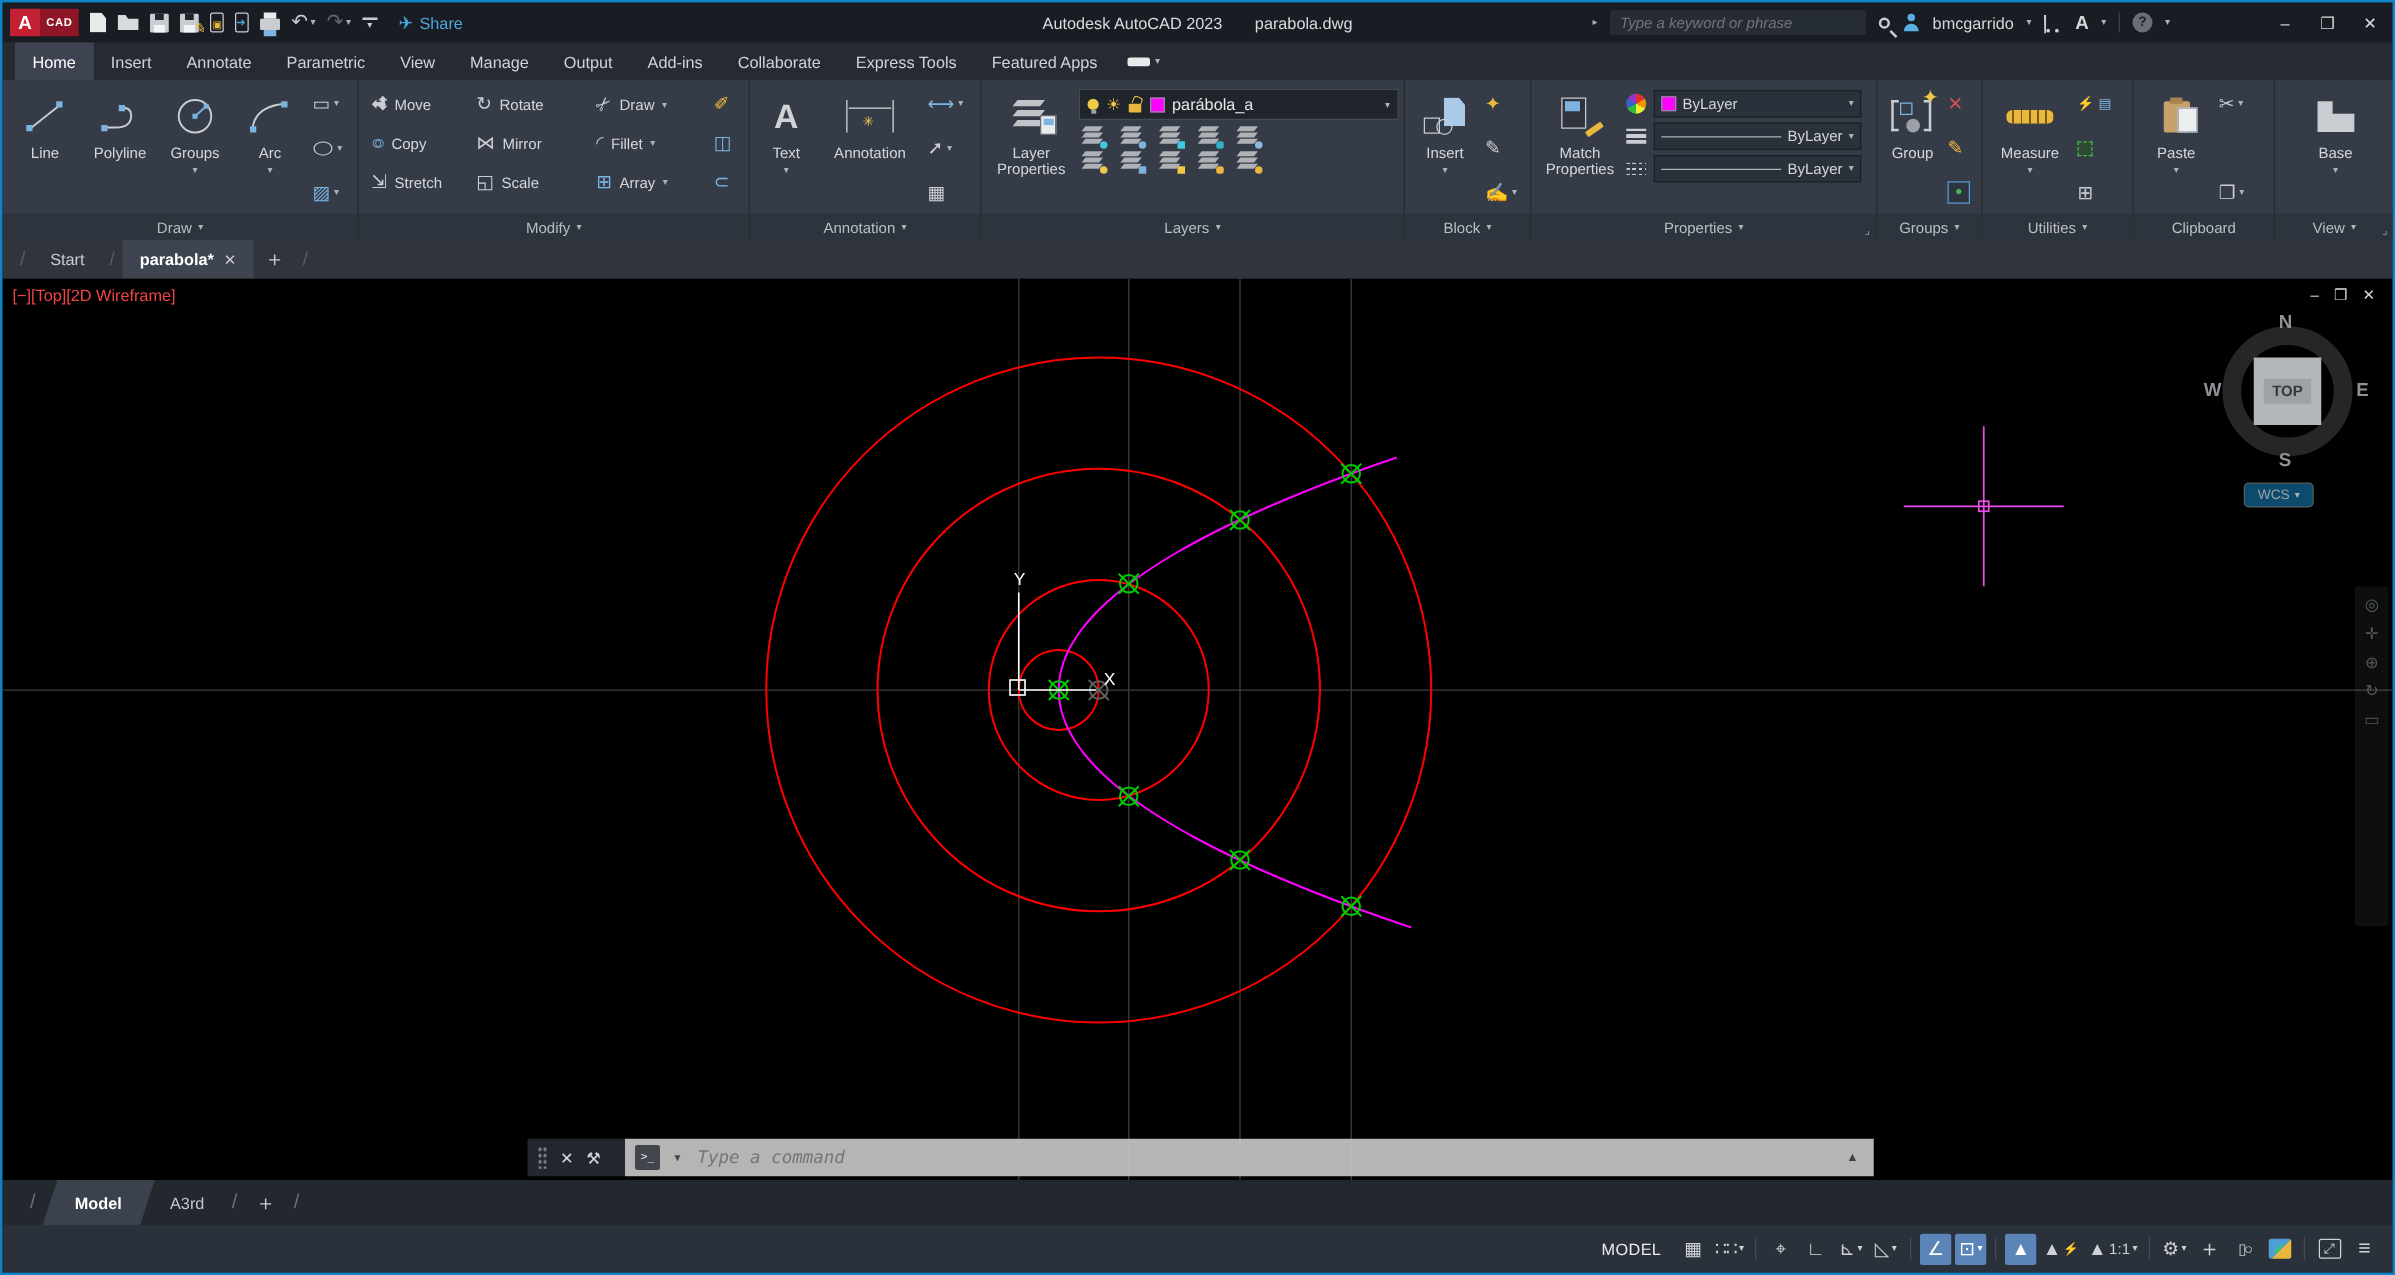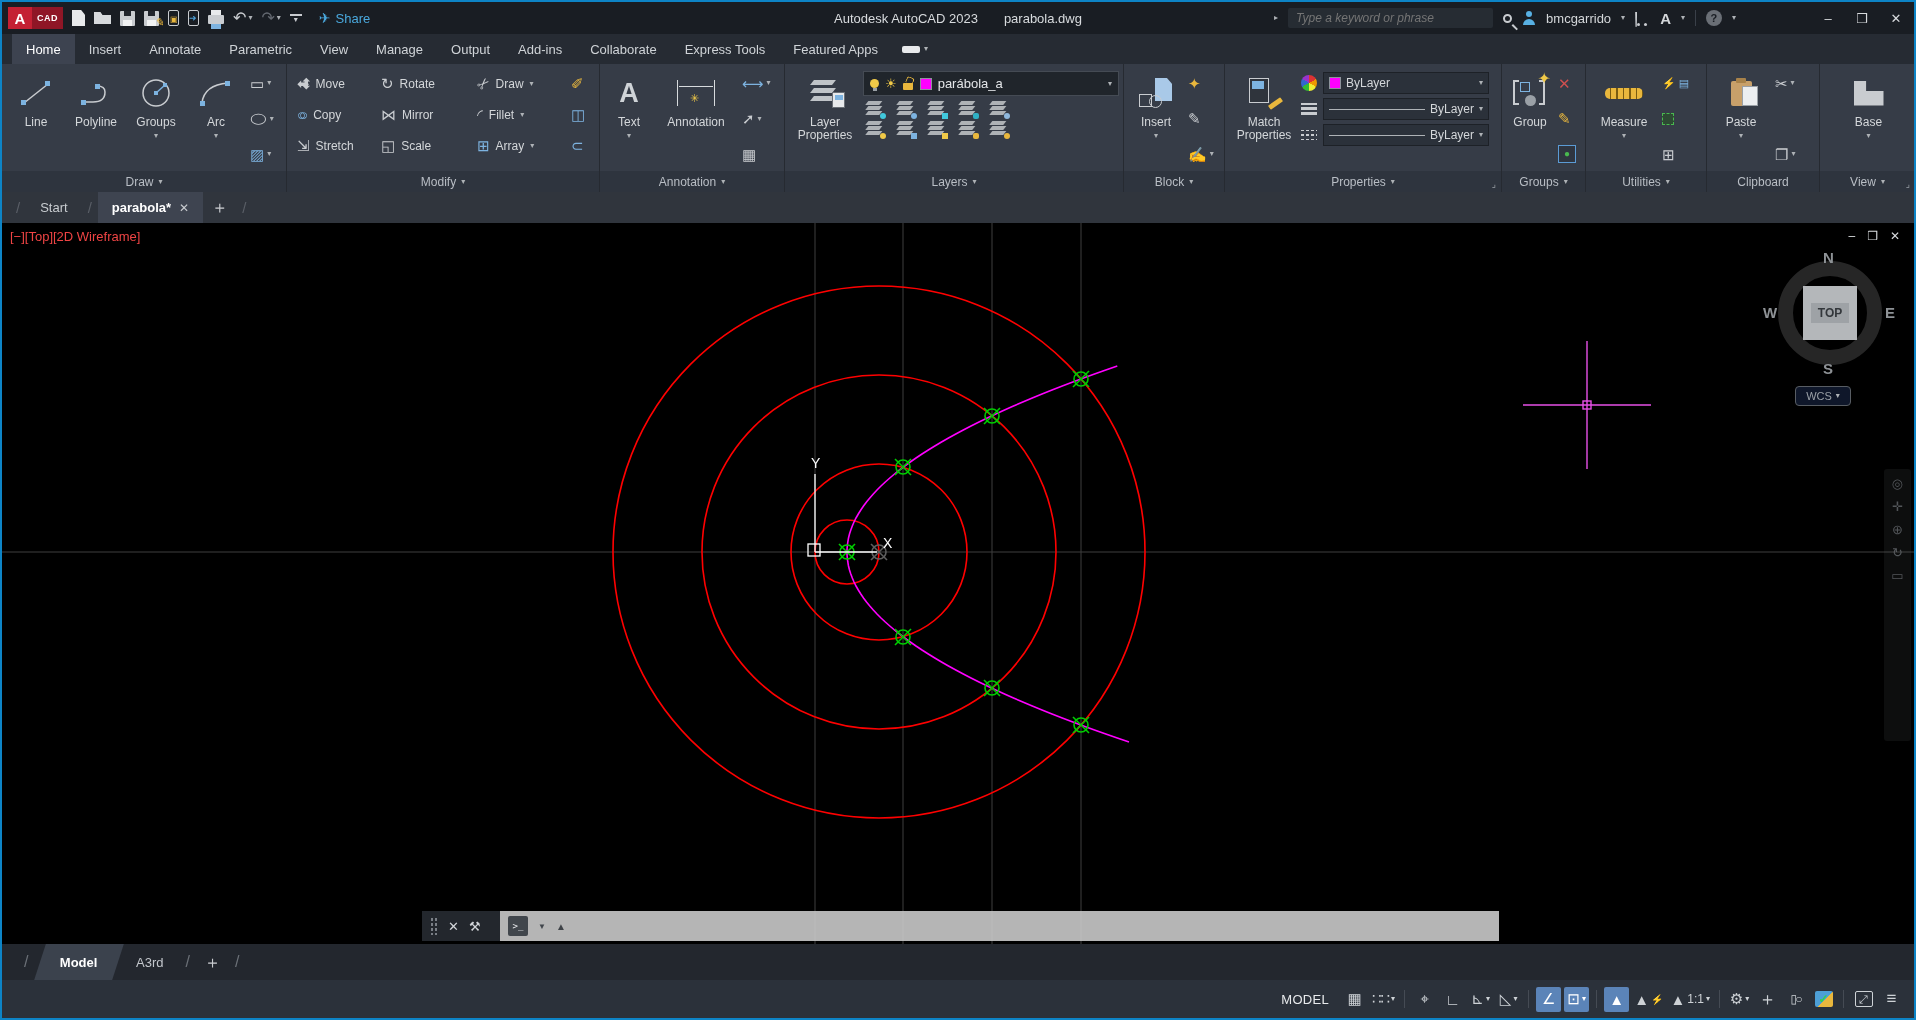--- a/index.html
+++ b/index.html
@@ -157,21 +157,21 @@
   .vplabel{position:absolute;left:8px;top:6px;color:#ef4444;font-size:13px;}
   .vpbtns{position:absolute;right:14px;top:6px;display:flex;gap:12px;color:#d7dadd;font-size:12px;}
   
   .vcube{position:absolute;left:1768px;top:30px;width:120px;height:120px;}
   .vring{position:absolute;left:8px;top:8px;width:104px;height:104px;border-radius:50%;border:15px solid #262626;}
   .vface{position:absolute;left:33px;top:33px;width:54px;height:54px;background:#b4b7ba;
          display:flex;align-items:center;justify-content:center;}
   .vface .inner{width:38px;height:20px;background:#9ea2a6;display:flex;align-items:center;justify-content:center;
                 color:#33373b;font-weight:bold;font-size:12px;}
   .vdir{position:absolute;color:#8e9296;font-weight:bold;font-size:15px;}
-  .wcs{position:absolute;left:1793px;top:163px;width:56px;height:20px;background:#0f172a;border:1px solid #585d63;
+  .wcs{position:absolute;left:1793px;top:163px;width:56px;height:20px;background:#0c4a6e;border:1px solid #585d63;
        border-radius:4px;display:flex;align-items:center;justify-content:center;gap:4px;color:#9aa0a6;font-size:11px;}
   
   .navbar{position:absolute;right:3px;top:246px;width:27px;height:272px;background:rgba(130,135,140,.10);
           border-radius:3px;display:flex;flex-direction:column;align-items:center;gap:10px;padding-top:8px;}
   .navbar span{color:#6a6e73;opacity:.75;font-size:13px;line-height:1;}
   
   .cmdpal{position:absolute;left:420px;top:688px;width:1077px;height:30px;display:flex;}
   .cmddock{width:78px;background:#23272d;display:flex;align-items:center;gap:10px;padding:0 8px;}
   .grip{width:8px;height:18px;background-image:radial-gradient(#7a7f86 1.2px,transparent 1.4px);background-size:4px 5px;}
   .cmddock .x{color:#d3d6da;font-size:13px;}
@@ -859,20 +859,21 @@
 
     <div class="cmdpal">
       <div class="cmddock">
         <span class="grip"></span>
         <span class="x">✕</span>
         <span class="wr">⚒</span>
       </div>
       <div class="cmdbar">
         <span class="cmdico">&gt;_</span>
         <span class="c2">▼</span>
+        <input placeholder="Type a command" style="">
         <span class="cmdup">▲</span>
       </div>
     </div>
   </div>
 
   <div class="lbar">
     <span class="lslash">/</span>
     <span class="ptab">
         <span>Model</span>
       </span>

